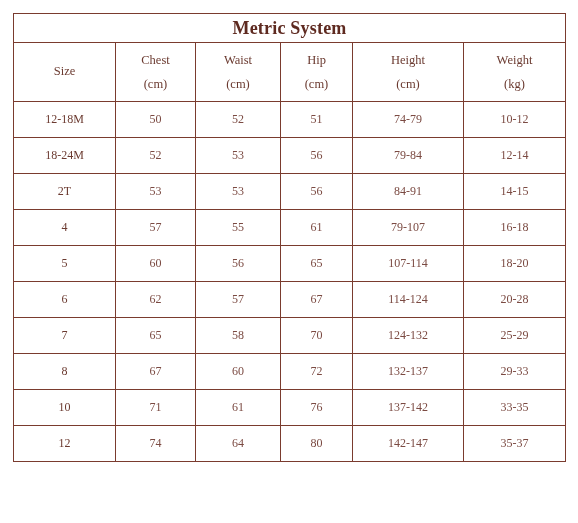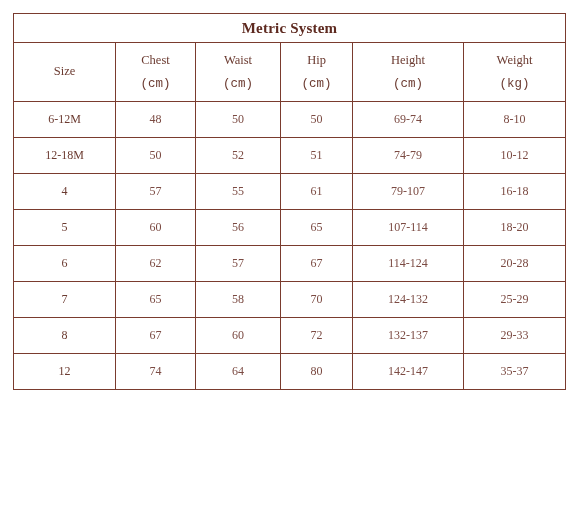--- a/index.html
+++ b/index.html
@@ -30,40 +30,39 @@
   table.size-table td,
   table.size-table th {
     border: 1px solid #7a3b2e;
     text-align: center;
     vertical-align: middle;
     padding: 0;
     font-weight: normal;
   }
   tr.title-row td {
     height: 28px;
-    font-size: 15px;
+    font-size: 18px;
     font-weight: bold;
     color: #5e2a20;
     letter-spacing: 0.2px;
   }
   tr.header-row th {
     height: 58px;
     font-size: 12.5px;
     color: #6b3a30;
   }
   tr.header-row th .hdr-main {
     display: block;
     line-height: 1.15;
     padding-bottom: 2px;
   }
   tr.header-row th .hdr-unit {
     display: block;
     line-height: 1.15;
     padding-top: 8px;
-    font-family: Liberation Mono, monospace;
   }
   tr.data-row td {
     height: 35px;
     font-size: 12px;
     color: #7b4a42;
   }
   tr.data-row td.size-cell {
     color: #6b3a30;
   }
   col.c-size    { width: 102px; }
@@ -111,36 +110,44 @@
             <span class="hdr-unit">(cm)</span>
           </th>
           <th>
             <span class="hdr-main">Weight</span>
             <span class="hdr-unit">(kg)</span>
           </th>
         </tr>
     </thead>
     <tbody>
         <tr class="data-row">
-          <td class="size-cell">6-12M</td>
-          <td>48</td>
-          <td>50</td>
-          <td>50</td>
-          <td>69-74</td>
-          <td>8-10</td>
-        </tr>
-        <tr class="data-row">
           <td class="size-cell">12-18M</td>
           <td>50</td>
           <td>52</td>
           <td>51</td>
           <td>74-79</td>
           <td>10-12</td>
         </tr>
         <tr class="data-row">
+          <td class="size-cell">18-24M</td>
+          <td>52</td>
+          <td>53</td>
+          <td>56</td>
+          <td>79-84</td>
+          <td>12-14</td>
+        </tr>
+        <tr class="data-row">
+          <td class="size-cell">2T</td>
+          <td>53</td>
+          <td>53</td>
+          <td>56</td>
+          <td>84-91</td>
+          <td>14-15</td>
+        </tr>
+        <tr class="data-row">
           <td class="size-cell">4</td>
           <td>57</td>
           <td>55</td>
           <td>61</td>
           <td>79-107</td>
           <td>16-18</td>
         </tr>
         <tr class="data-row">
           <td class="size-cell">5</td>
           <td>60</td>
@@ -167,20 +174,28 @@
         </tr>
         <tr class="data-row">
           <td class="size-cell">8</td>
           <td>67</td>
           <td>60</td>
           <td>72</td>
           <td>132-137</td>
           <td>29-33</td>
         </tr>
         <tr class="data-row">
+          <td class="size-cell">10</td>
+          <td>71</td>
+          <td>61</td>
+          <td>76</td>
+          <td>137-142</td>
+          <td>33-35</td>
+        </tr>
+        <tr class="data-row">
           <td class="size-cell">12</td>
           <td>74</td>
           <td>64</td>
           <td>80</td>
           <td>142-147</td>
           <td>35-37</td>
         </tr>
       </tbody>
   </table>
 </div>

